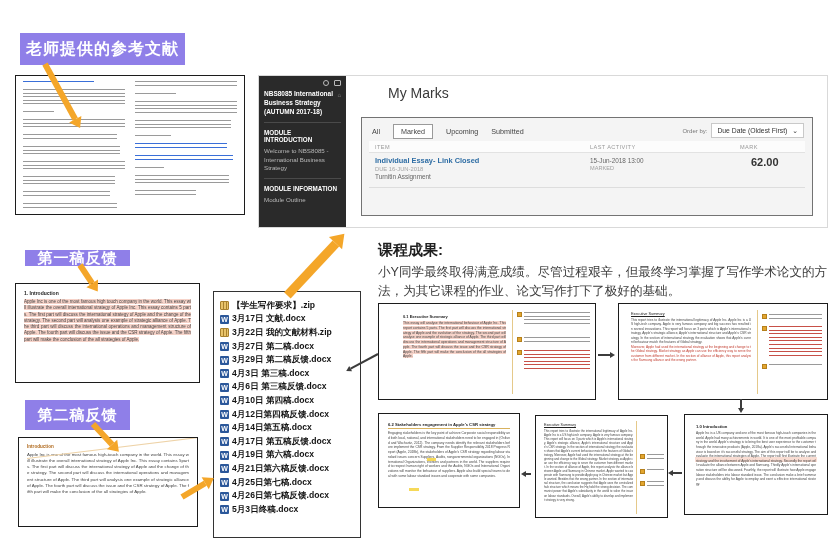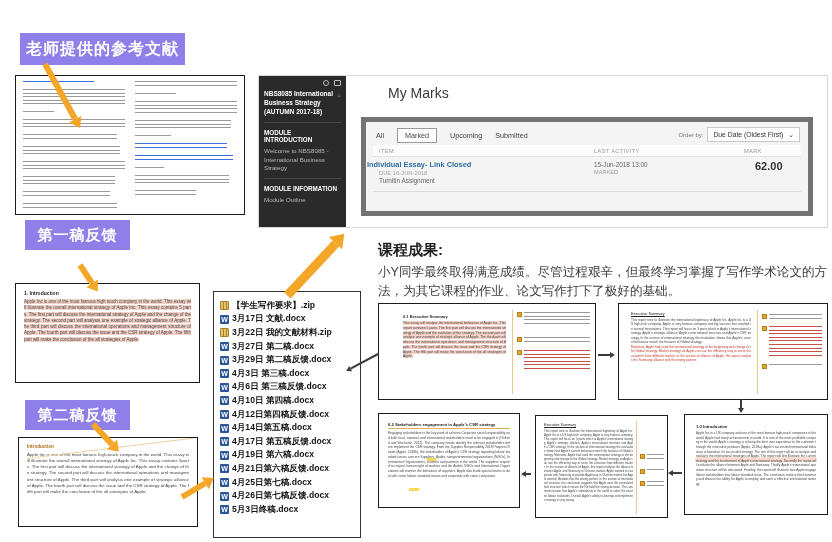--- a/index.html
+++ b/index.html
@@ -53,49 +53,49 @@
   .lms-side .icons{display:flex;justify-content:flex-end;gap:5px;margin-bottom:4px;}
   .lms-side .co{width:6px;height:6px;border:1px solid #bbb;border-radius:50%;}
   .lms-side .fo{width:7px;height:6px;border:1px solid #bbb;border-radius:1px;}
   .lms-side .title{font-size:6.5px;font-weight:700;color:#fff;line-height:1.35;padding-right:8px;position:relative;}
   .lms-side .home{position:absolute;right:0;top:1px;font-size:6px;color:#999;}
   .lms-side hr{border:none;border-top:1px solid #4a4a4a;margin:6px 0;}
   .lms-side .sec{font-size:6.3px;font-weight:700;color:#fff;margin-bottom:4px;}
   .lms-side .it{font-size:6.2px;color:#b9b9b9;line-height:1.35;}
   .lms-main{flex:1;position:relative;background:#fff;}
   .lms-title{position:absolute;left:17px;top:9px;font-size:14px;color:#3a3a3a;font-weight:400;margin-left:25px;}
-  .panel{position:absolute;left:15px;top:41px;right:14px;bottom:11px;background:#f4f4f4;border:5px solid #737373;}
+  .panel{position:absolute;left:15px;top:41px;right:14px;bottom:11px;background:#f4f4f4;border:1px solid #737373;}
   .tabs{position:absolute;left:10px;top:6px;display:flex;align-items:center;gap:13px;font-size:7.2px;color:#444;}
   .tab.on{background:#fff;border:1px solid #9a9a9a;padding:2px 7px;}
   .orderby{position:absolute;right:8px;top:5px;display:flex;align-items:center;gap:4px;}
   .orderby .lbl{font-size:6px;color:#777;}
   .orderby .sel{background:#fff;border:1px solid #c9c9c9;font-size:6.8px;color:#333;
     padding:2.5px 5px;display:flex;gap:5px;align-items:center;}
   .colhead{position:absolute;left:7px;right:7px;top:23px;height:12px;background:#fcfcfc;
     border-bottom:1px solid #e2e2e2;font-size:5.6px;color:#999;letter-spacing:.4px;}
   .colhead span{position:absolute;top:3px;}
   .rowsep{position:absolute;left:7px;right:7px;top:69px;border-top:1px solid #ddd;}
-  .r-title{position:absolute;left:1px;top:38px;font-size:7.4px;font-weight:700;color:var(--link);}
+  .r-title{position:absolute;left:13px;top:38px;font-size:7.4px;font-weight:700;color:var(--link);}
   .r-due{position:absolute;left:13px;top:48px;font-size:5.8px;color:#a5a5a5;}
   .r-type{position:absolute;left:13px;top:55px;font-size:6.4px;color:#666;}
   .r-act{position:absolute;left:228px;top:39px;font-size:6.4px;color:#666;}
   .r-status{position:absolute;left:228px;top:47px;font-size:5.6px;color:#a0a0a0;}
   .r-mark{position:absolute;left:373px;top:38px;font-size:11px;font-weight:700;color:#333;padding-left:16px;}
 
   
   .outcome-h{font-size:15px;font-weight:700;color:#1f1f1f;}
   .outcome-b{font-size:12.6px;color:#3c3c3c;line-height:1.5;margin-top:3px;}
 
   mark.pk{background:#F6D3C9;color:inherit;box-decoration-break:clone;-webkit-box-decoration-break:clone;}
 </style>
 </head>
 <body>
 
 <div class="abs tag" style="left:20px;top:33px;width:165px;height:32px;font-size:16px;">老师提供的参考文献</div>
-<div class="abs tag" style="left:25px;top:220px;width:105px;height:30px;font-size:15px;">第一稿反馈</div>
+<div class="abs tag" style="left:25px;top:250px;width:105px;height:16px;font-size:15px;">第一稿反馈</div>
 <div class="abs tag" style="left:25px;top:400px;width:105px;height:30px;font-size:15px;">第二稿反馈</div>
 
 <div class="abs doc" style="left:15px;top:75px;width:230px;height:140px;padding:5px 7px;display:flex;gap:10px;">
   <div class="refcol" style="flex:1;">
     <div class="p bars blue" style="height:3px;width:70%;"></div>
     <div class="p bars" style="height:17px;"></div>
     <div class="p bars" style="height:3px;width:30%;"></div>
     <div class="p bars" style="height:10px;"></div>
     <div class="p bars" style="height:7px;width:92%;"></div>
     <div class="p bars" style="height:10px;width:95%;"></div>

